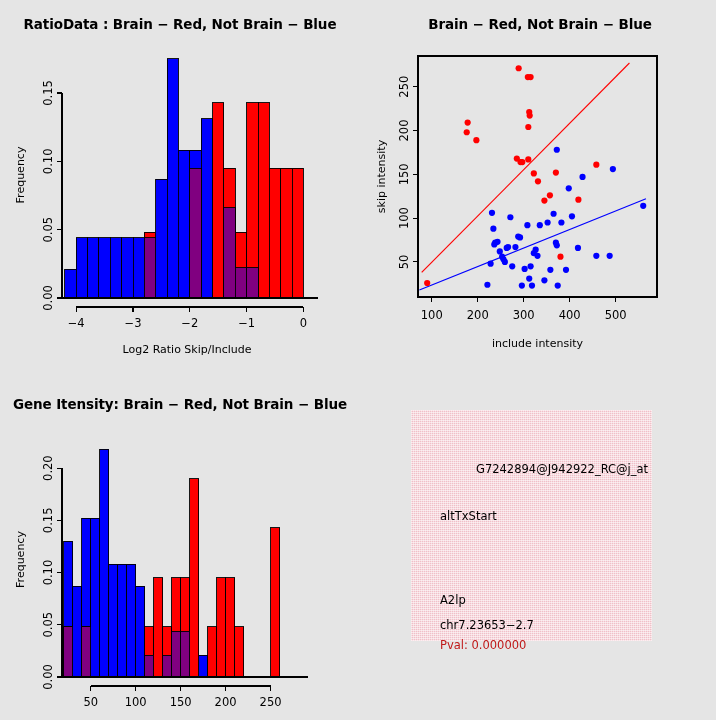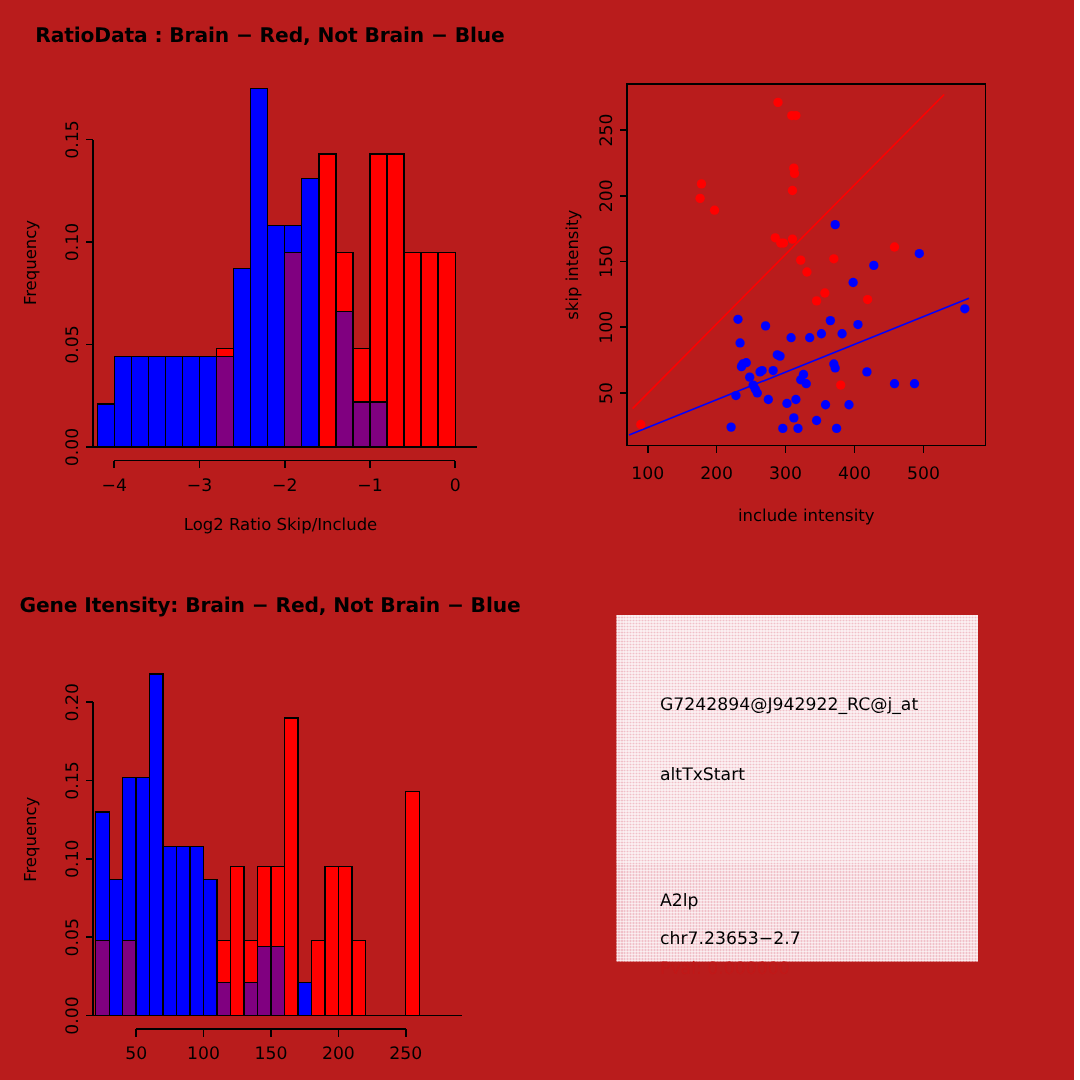--- a/index.html
+++ b/index.html
@@ -11,21 +11,21 @@
     width: 720px;
     height: 720px;
     font-family: "DejaVu Sans", sans-serif;
     position: relative;
     overflow: hidden;
   }
   #figure {
     position: relative;
     width: 716px;
     height: 720px;
-    background: #b91c1c;
+    background: #e5e5e5;
   }
   .panel {
     position: absolute;
     width: 360px;
     height: 360px;
   }
   #panel-tl { left: 0;   top: 0; }
   #panel-tr { left: 360px; top: 0; }
   #panel-bl { left: 0;   top: 380px; }
   #panel-br { left: 360px; top: 360px; }
@@ -171,20 +171,21 @@
           <path d="M 303.47727272727275 307 L 303.47727272727275 312" class="axis-line"></path>
           <text x="303.47727272727275" y="327" class="tick-label" text-anchor="middle">0</text>
           <path d="M 60 298 L 318 298" class="axis-line"></path>
           <text x="187" y="353" class="axis-label" text-anchor="middle">Log2 Ratio Skip/Include</text>
           <text x="24" y="175" class="axis-label" text-anchor="middle" transform="rotate(-90 24 175)">Frequency</text>
         </g>
       </svg>
   </div>
 
   <div class="panel" id="panel-tr">
+    <div class="panel-title">Brain − Red, Not Brain − Blue</div>
     <svg class="plot-svg" id="svg-scatter" viewBox="0 0 360 360">
         <g>
           <rect x="58" y="56" width="239" height="241" class="box-frame"></rect>
           <defs>
             <clipPath id="svg-scatter-clip">
               <rect x="58" y="56" width="239" height="241"></rect>
             </clipPath>
           </defs>
           <g clip-path="url(#svg-scatter-clip)">
             <line x1="61.676923076923075" y1="272.46181818181816" x2="269.4230769230769" y2="63.01090909090908" stroke="#ff0000" stroke-width="1.1"></line>
@@ -345,21 +346,21 @@
           <text x="270.5393258426966" y="326" class="tick-label" text-anchor="middle">250</text>
           <path d="M 60 297 L 308 297" class="axis-line"></path>
           <text x="182" y="352" class="axis-label" text-anchor="middle">Intensity</text>
           <text x="24" y="179.5" class="axis-label" text-anchor="middle" transform="rotate(-90 24 179.5)">Frequency</text>
         </g>
       </svg>
   </div>
 
   <div class="panel" id="panel-br">
     <div id="info-box">
-      <div class="info-line" style="top:52px;">G7242894@J942922_RC@j_at</div>
+      <div class="info-line" style="top:52px;margin-left:36px;">G7242894@J942922_RC@j_at</div>
       <div class="info-line" style="top:99px;">altTxStart</div>
       <div class="info-line" style="top:145px;margin-top:38px;">A2lp</div>
       <div class="info-line" style="top:190px;margin-top:18px;">chr7.23653−2.7</div>
       <div class="info-line pval" style="top:228px;">Pval: 0.000000</div>
     </div>
   </div>
 
 </div>
 
 </body></html>

